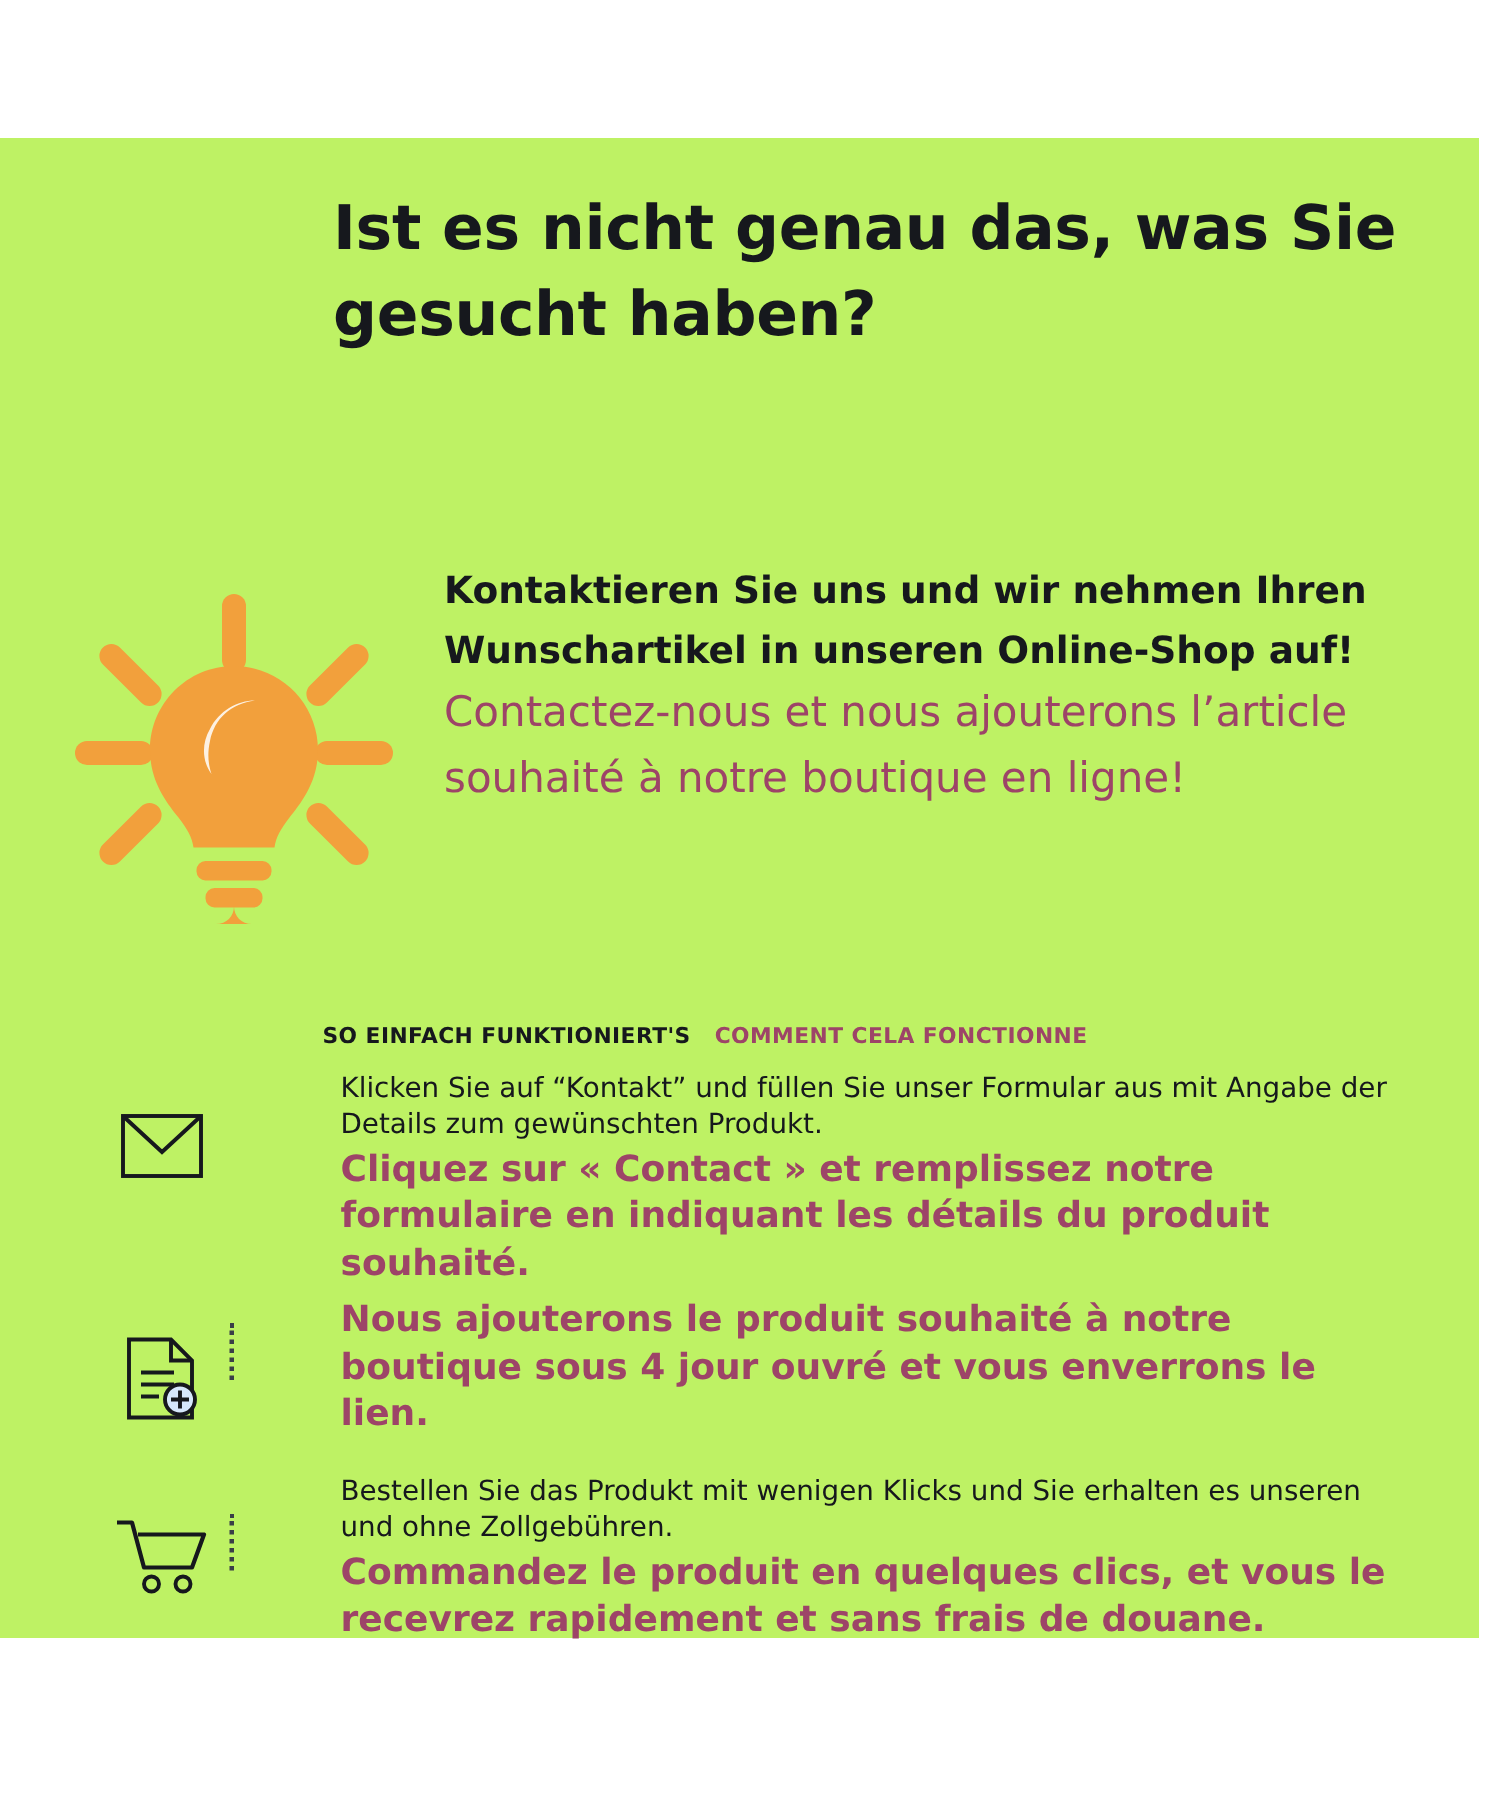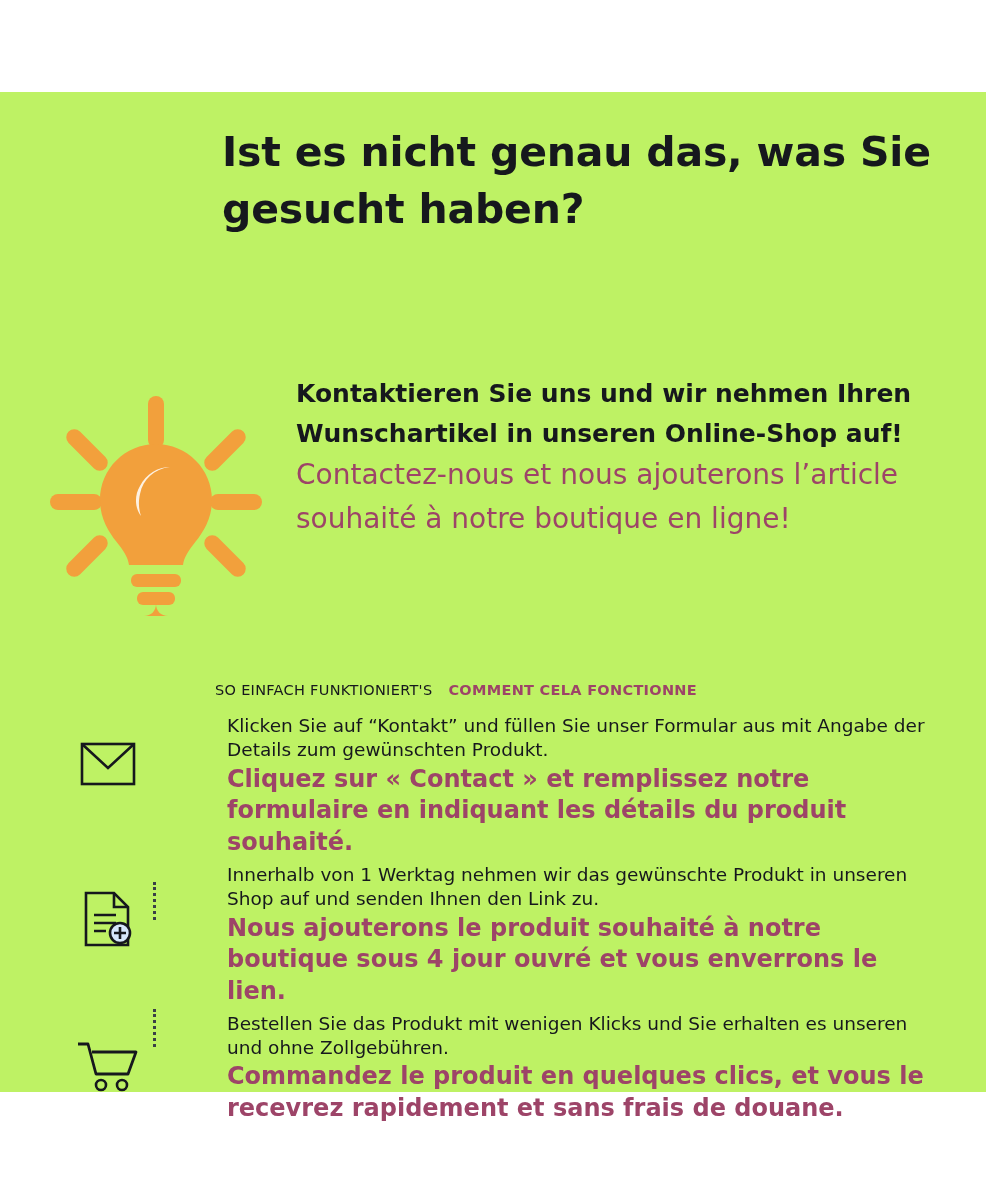--- a/index.html
+++ b/index.html
@@ -82,21 +82,21 @@
 
   
   .how-title {
     position: absolute;
     left: 215px;
     top: 588px;
     white-space: nowrap;
   }
   .how-title .de {
     font-size: 14.5px;
-    font-weight: 400;
+    font-weight: 700;
     color: #16181d;
     letter-spacing: 0.3px;
     margin-top: 21px;
   }
   .how-title .fr {
     font-size: 14.5px;
     font-weight: 700;
     color: #9d4468;
     letter-spacing: 0.3px;
     margin-left: 16px;
@@ -212,21 +212,20 @@
       <div class="step-icon">
         <svg width="52" height="56" viewBox="0 0 52 56" aria-hidden="true">
           <path d="M4 2 H32 L46 16 V54 H4 Z" fill="none" stroke="#16181d" stroke-width="2.6"></path>
           <path d="M32 2 V16 H46" fill="none" stroke="#16181d" stroke-width="2.6"></path>
           <path d="M12 24 H34 M12 32 H34 M12 40 H24" stroke="#16181d" stroke-width="2.6" fill="none"></path>
           <circle cx="38" cy="42" r="10" fill="#d6e7fb" stroke="#16181d" stroke-width="2.6"></circle>
           <path d="M38 36 V48 M32 42 H44" stroke="#16181d" stroke-width="2.6"></path>
         </svg>
       </div>
       <div class="step-text">
-        <div class="de">Innerhalb von 1 Werktag nehmen wir das gewünschte Produkt in unseren Shop auf und senden Ihnen den Link zu.</div>
         <div class="fr">Nous ajouterons le produit souhaité à notre boutique sous 4 jour ouvré et vous enverrons le lien.</div>
       </div>
     </div>
 
     <div class="step">
       <div class="step-icon">
         <svg width="64" height="52" viewBox="0 0 64 52" aria-hidden="true">
           <path d="M2 4 H12 L20 34 H52 L60 12 H16" fill="none" stroke="#16181d" stroke-width="2.8" stroke-linejoin="round"></path>
           <circle cx="25" cy="45" r="5" fill="none" stroke="#16181d" stroke-width="2.6"></circle>
           <circle cx="46" cy="45" r="5" fill="none" stroke="#16181d" stroke-width="2.6"></circle>

